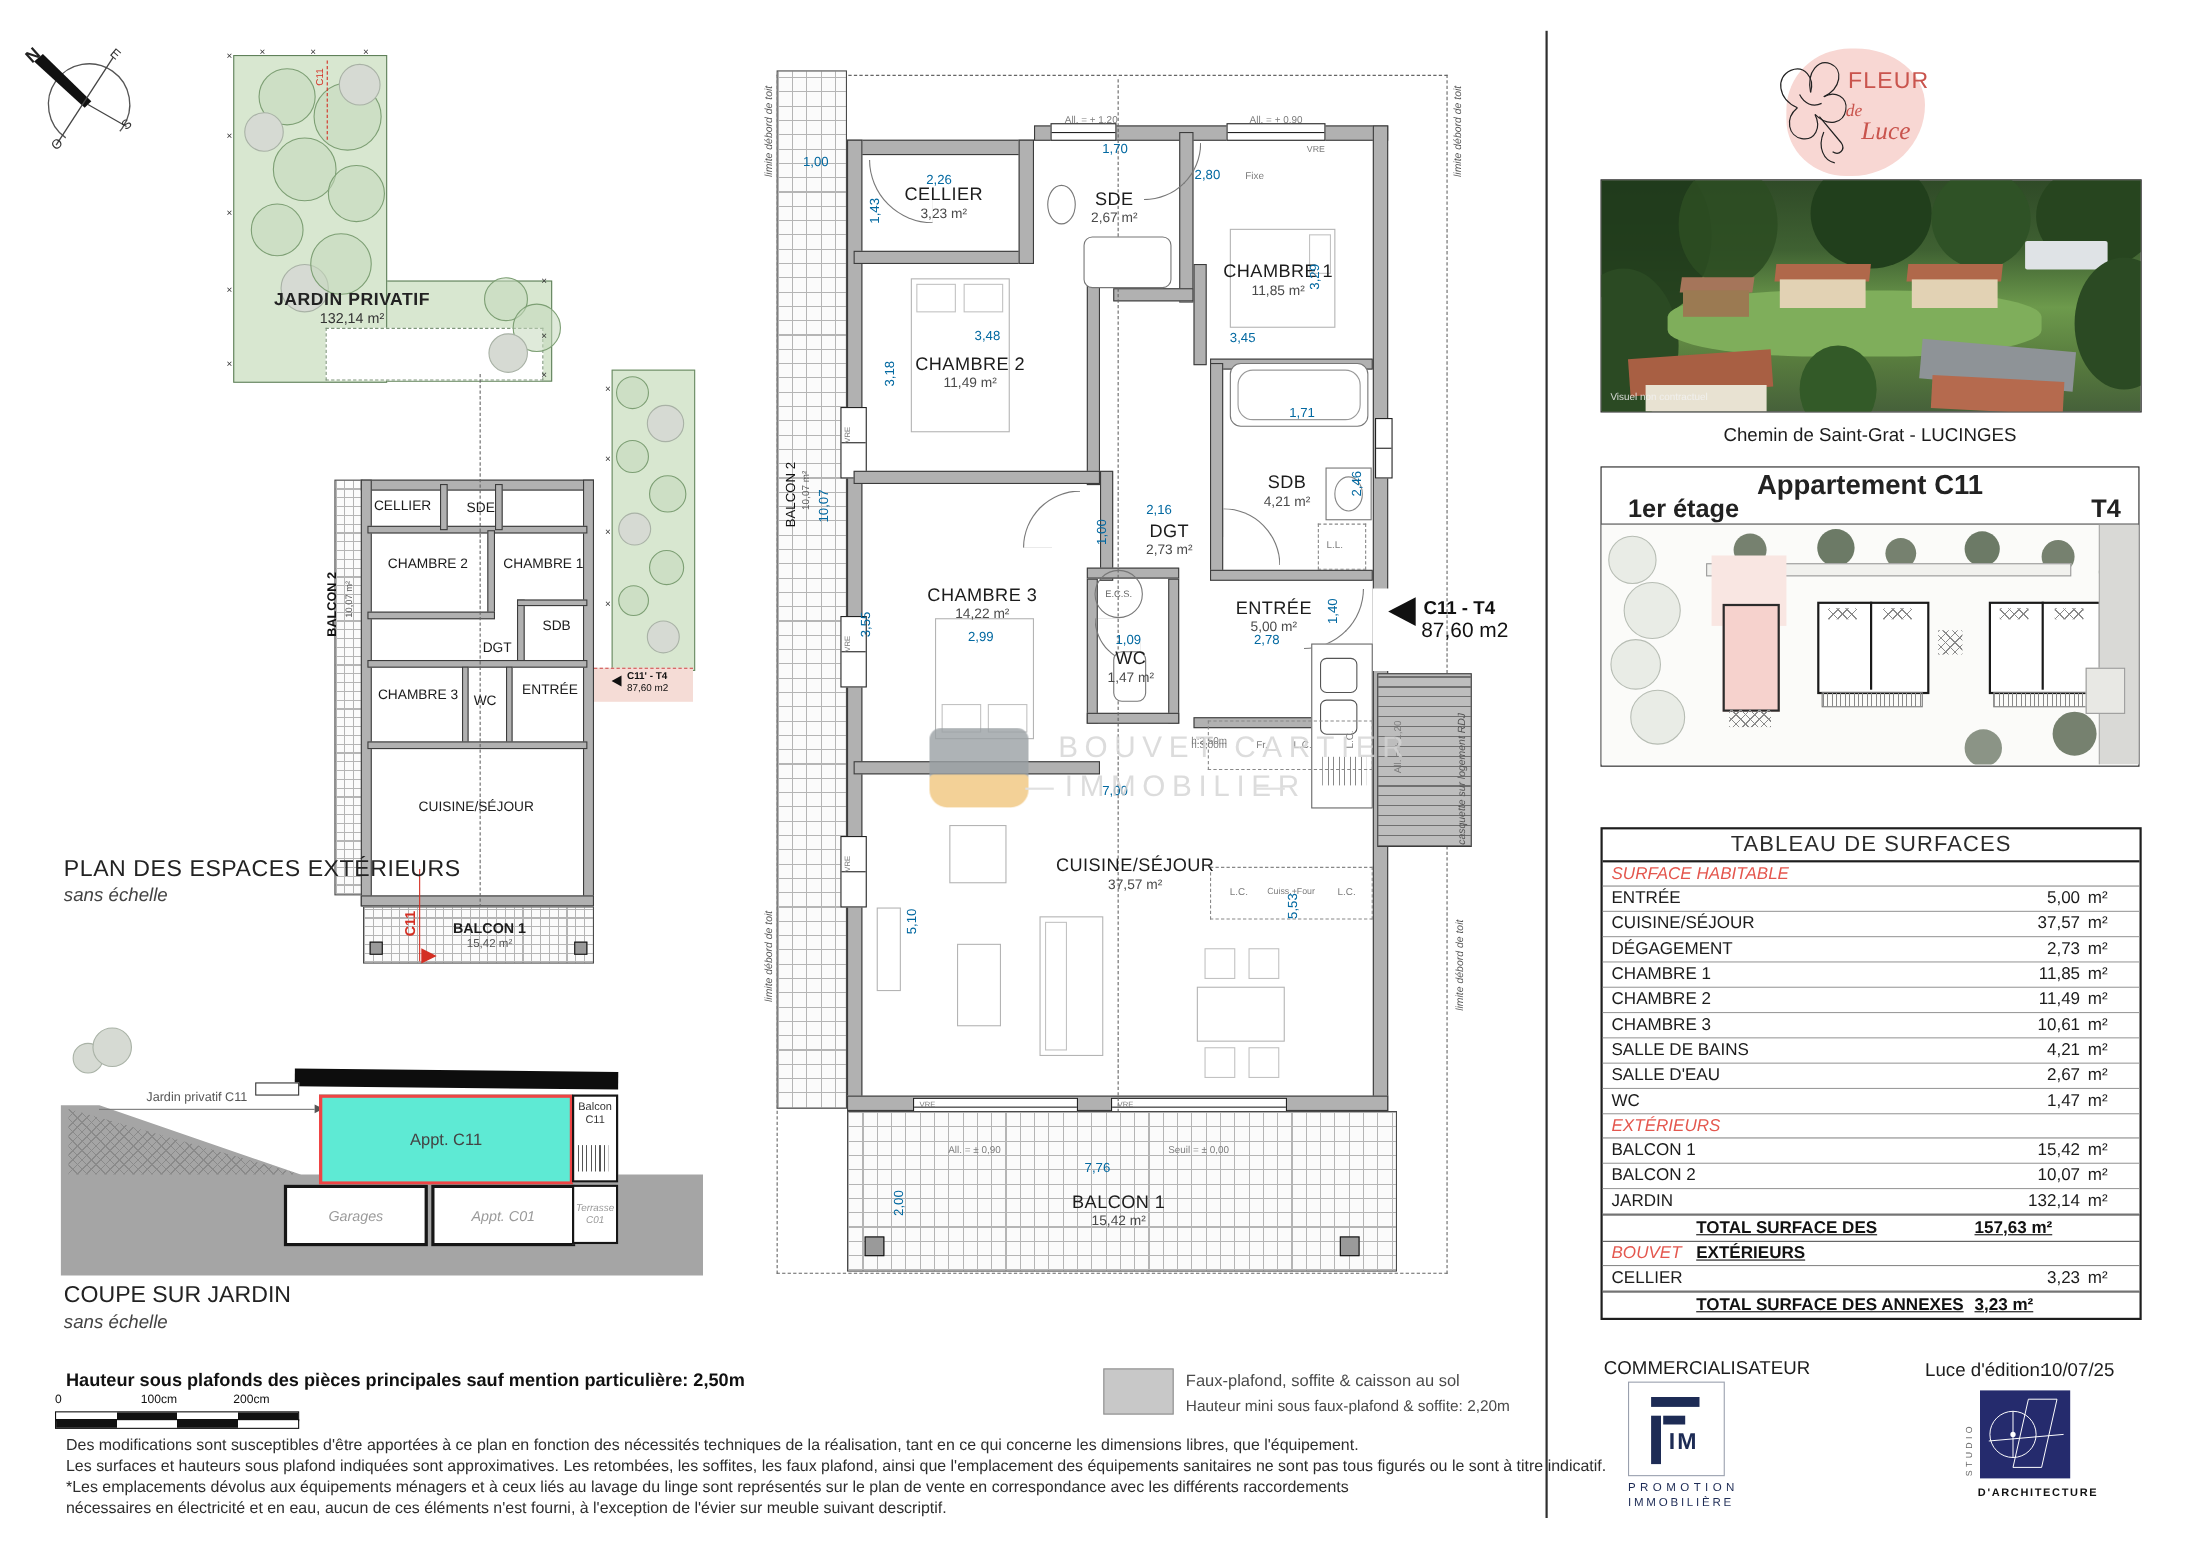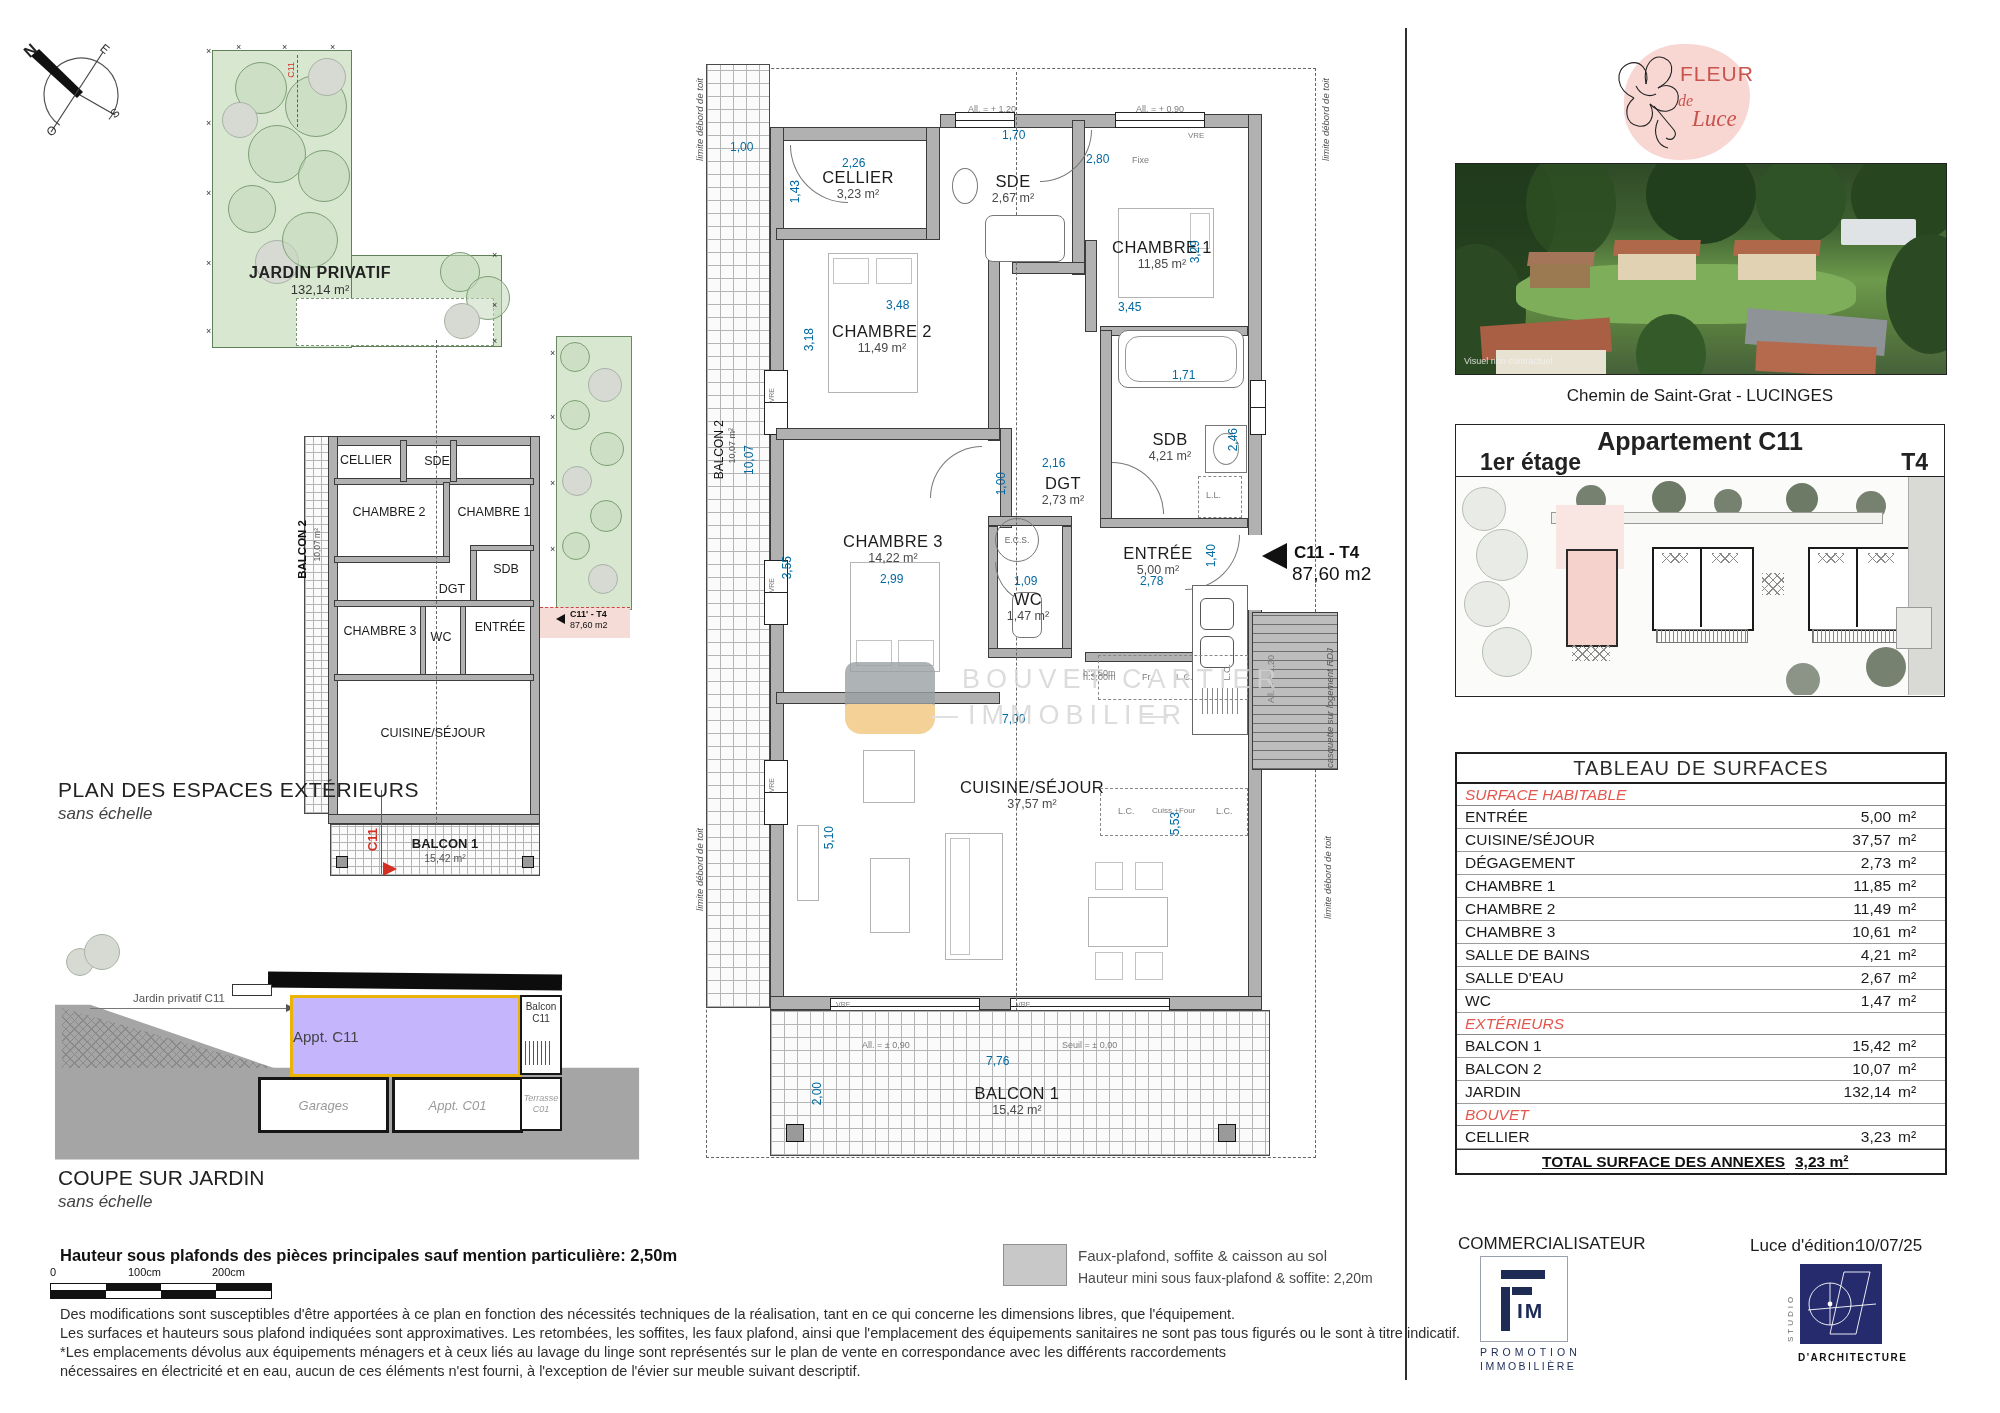--- a/index.html
+++ b/index.html
@@ -183,21 +183,21 @@
     <div class="tree tgr" style="left:66px;top:948px;width:28px;height:28px"></div>
     <div class="tree tgr" style="left:84px;top:934px;width:36px;height:36px"></div>
     <div class="abs" style="left:55px;top:985px;width:590px;height:180px;background:#a5a5a5;
          clip-path:polygon(0% 11%,6% 11%,37% 46%,99% 46%,99% 97%,0% 97%)"></div>
     <div class="hatchx" style="left:62px;top:1008px;width:212px;height:60px;clip-path:polygon(0 0,100% 100%,0 100%)"></div>
     <div class="abs" style="left:90px;top:1008px;width:196px;height:1px;background:#777"></div>
     <div class="abs" style="left:286px;top:1004px;width:0;height:0;border-top:4px solid transparent;border-bottom:4px solid transparent;border-left:8px solid #555"></div>
     <div class="abs" style="left:133px;top:992px;font-size:11.5px;color:#555">Jardin privatif C11</div>
     <div class="abs" style="left:268px;top:973px;width:294px;height:16px;background:#0d0d0d;transform:rotate(.6deg)"></div>
     <div class="abs" style="left:232px;top:984px;width:38px;height:10px;background:#fff;border:1px solid #333"></div>
-    <div class="abs" style="left:290px;top:995px;width:225px;height:76px;background:#c4b5fd;border:3px solid #eab308;display:flex;align-items:center;">
+    <div class="abs" style="left:290px;top:995px;width:225px;height:76px;background:#5eead4;border:3px solid #ef4444;display:flex;align-items:center;justify-content:center">
       <span style="font-size:15px;color:#444">Appt. C11</span>
     </div>
     <div class="abs" style="left:520px;top:995px;width:38px;height:76px;background:#fff;border:2px solid #161616">
       <div style="font-size:10px;color:#333;text-align:center;line-height:12px;padding-top:4px">Balcon C11</div>
       <div class="abs" style="left:3px;top:44px;width:28px;height:24px;background-image:repeating-linear-gradient(90deg,#555 0 1px,transparent 1px 4px)"></div>
     </div>
     <div class="abs" style="left:258px;top:1077px;width:125px;height:50px;background:#fff;border:3px solid #161616;display:flex;align-items:center;justify-content:center">
       <span style="font-size:13px;font-style:italic;color:#9a9a9a">Garages</span>
     </div>
     <div class="abs" style="left:392px;top:1077px;width:125px;height:50px;background:#fff;border:3px solid #161616;display:flex;align-items:center;justify-content:center">
@@ -560,20 +560,24 @@
     <div class="st-row">
         <span class="lbl">BALCON 2</span>
         <span class="val">10,07</span>
         <span class="unit">m²</span>
       </div>
     <div class="st-row">
         <span class="lbl">JARDIN</span>
         <span class="val">132,14</span>
         <span class="unit">m²</span>
       </div>
+    <div class="st-total">
+        <span class="lbl">TOTAL SURFACE DES EXTÉRIEURS</span>
+        <span class="val">157,63 m²</span>
+      </div>
     <div class="st-sec">BOUVET</div>
     <div class="st-row">
         <span class="lbl">CELLIER</span>
         <span class="val">3,23</span>
         <span class="unit">m²</span>
       </div>
     <div class="st-total" style="border-bottom:none">
         <span class="lbl">TOTAL SURFACE DES ANNEXES</span>
         <span class="val">3,23 m²</span>
       </div>

